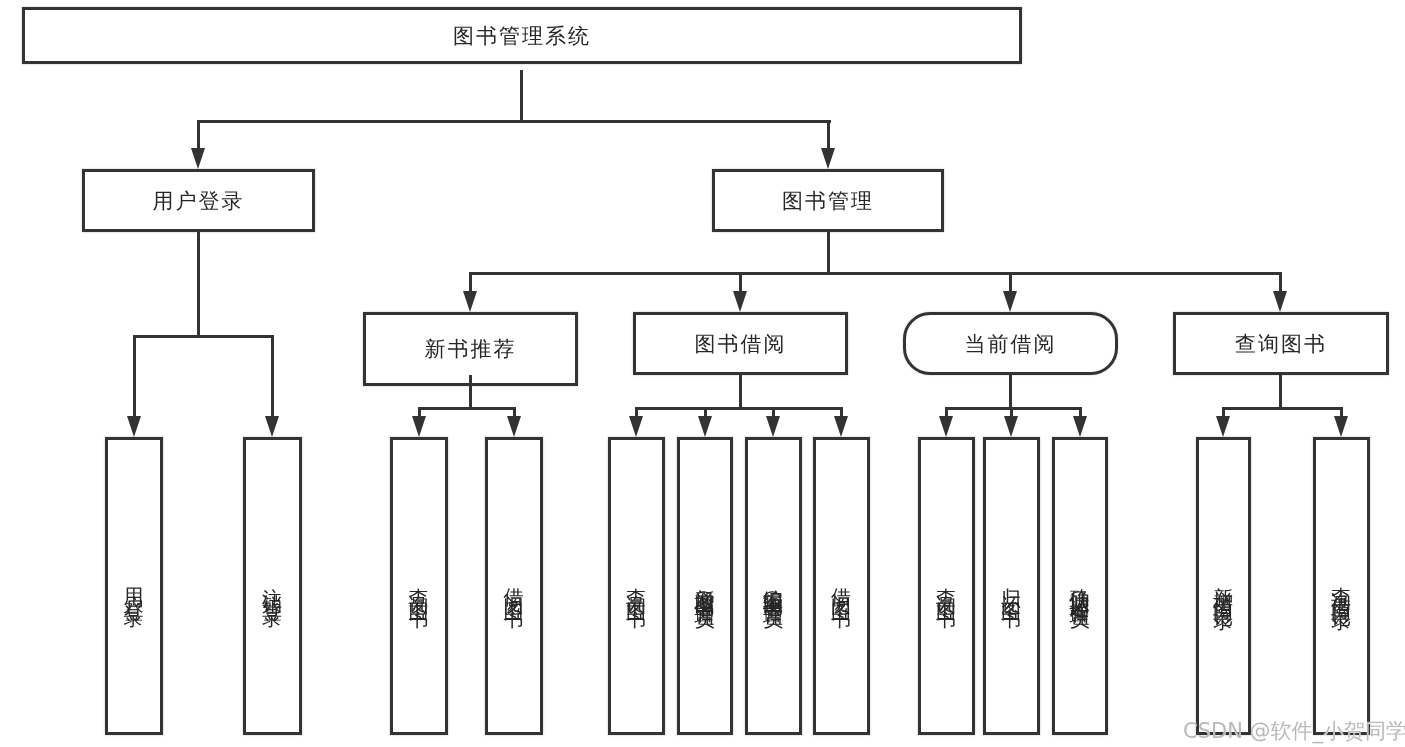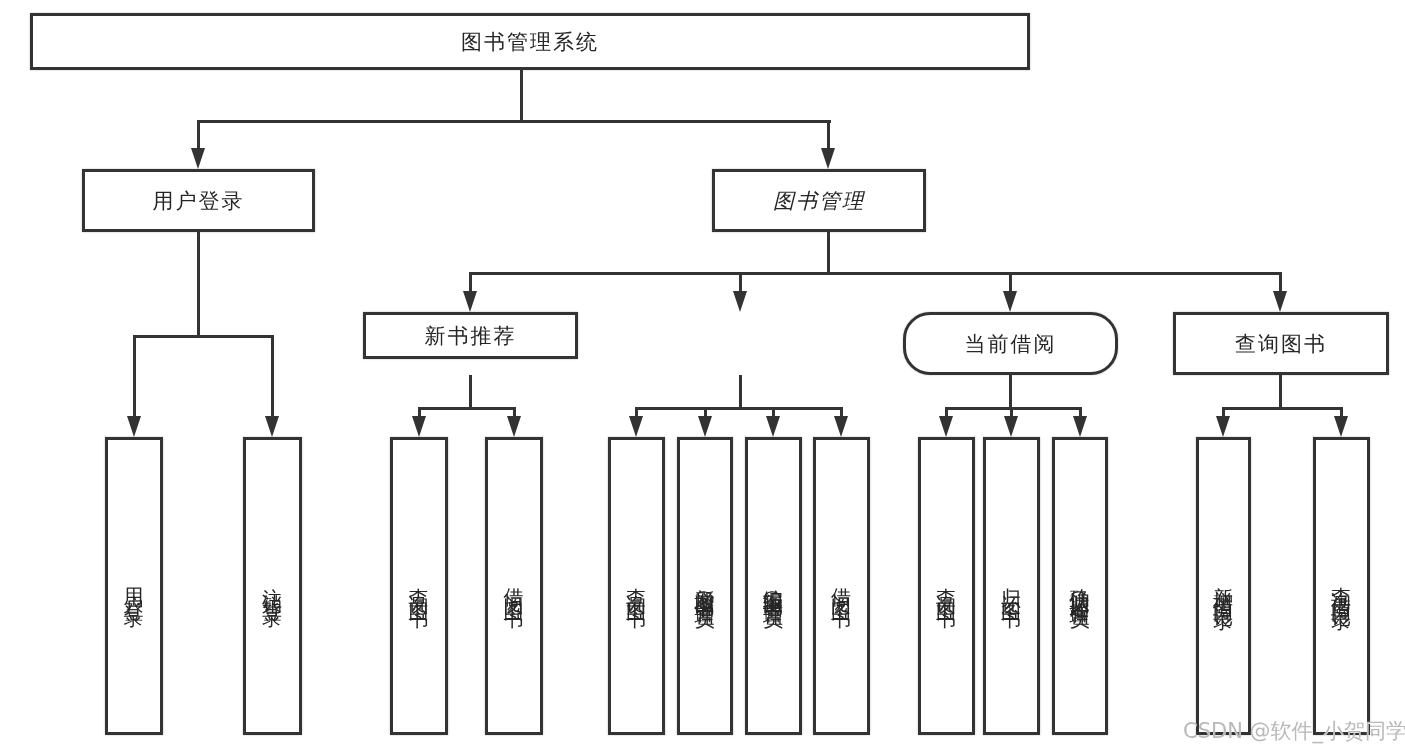--- a/index.html
+++ b/index.html
@@ -46,50 +46,53 @@
     font-size:21px;color:#b9b9b9;
     text-shadow:0 1px 0 rgba(255,255,255,0.85);
     z-index:10;white-space:nowrap;
   }
 </style>
 </head>
 <body>
 
 <div id="canvas">
 
-  <div class="node h-node" style="left:22px;top:13px;width:1000px;height:57px;margin-left:8px;">
+  <div class="node h-node" style="left:22px;top:7px;width:1000px;height:57px;">
     <span>图书管理系统</span>
   </div>
 
   <div class="line" style="left:520px;top:70px;width:3px;height:53px;"></div>
   <div class="line" style="left:197px;top:120px;width:634px;height:3px;"></div>
   <div class="arrow" style="left:191px;top:120px;height:49px;"></div>
   <div class="arrow" style="left:821px;top:120px;height:49px;"></div>
 
   <div class="node h-node" style="left:82px;top:169px;width:233px;height:63px;">
     <span>用户登录</span>
   </div>
-  <div class="node h-node" style="left:712px;top:169px;width:214px;height:63px;font-style:italic;">
+  <div class="node h-node" style="left:712px;top:169px;width:232px;height:63px;">
     <span>图书管理</span>
   </div>
 
   <div class="line" style="left:197px;top:232px;width:3px;height:106px;"></div>
   <div class="line" style="left:133px;top:335px;width:141px;height:3px;"></div>
   <div class="arrow" style="left:127px;top:335px;height:102px;"></div>
   <div class="arrow" style="left:265px;top:335px;height:102px;"></div>
 
   <div class="line" style="left:827px;top:232px;width:3px;height:43px;"></div>
   <div class="line" style="left:469px;top:272px;width:813px;height:3px;"></div>
   <div class="arrow" style="left:463px;top:272px;height:40px;"></div>
   <div class="arrow" style="left:733px;top:272px;height:40px;"></div>
   <div class="arrow" style="left:1003px;top:272px;height:40px;"></div>
   <div class="arrow" style="left:1273px;top:272px;height:40px;"></div>
 
-  <div class="node h-node" style="left:363px;top:312px;width:215px;height:47px;justify-content:center;">
+  <div class="node h-node" style="left:363px;top:312px;width:215px;height:74px;justify-content:center;">
     <span>新书推荐</span>
+  </div>
+  <div class="node h-node" style="left:633px;top:312px;width:215px;height:63px;">
+    <span>图书借阅</span>
   </div>
   <div class="node h-node" style="left:903px;top:312px;width:215px;height:63px;border-radius:27px;">
     <span>当前借阅</span>
   </div>
   <div class="node h-node" style="left:1173px;top:312px;width:216px;height:63px;">
     <span>查询图书</span>
   </div>
 
   <div class="line" style="left:469px;top:375px;width:3px;height:35px;"></div>
   <div class="line" style="left:418px;top:407px;width:97px;height:3px;"></div>

